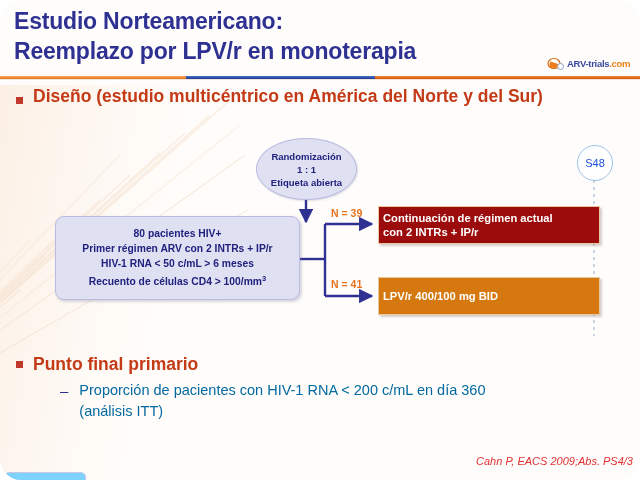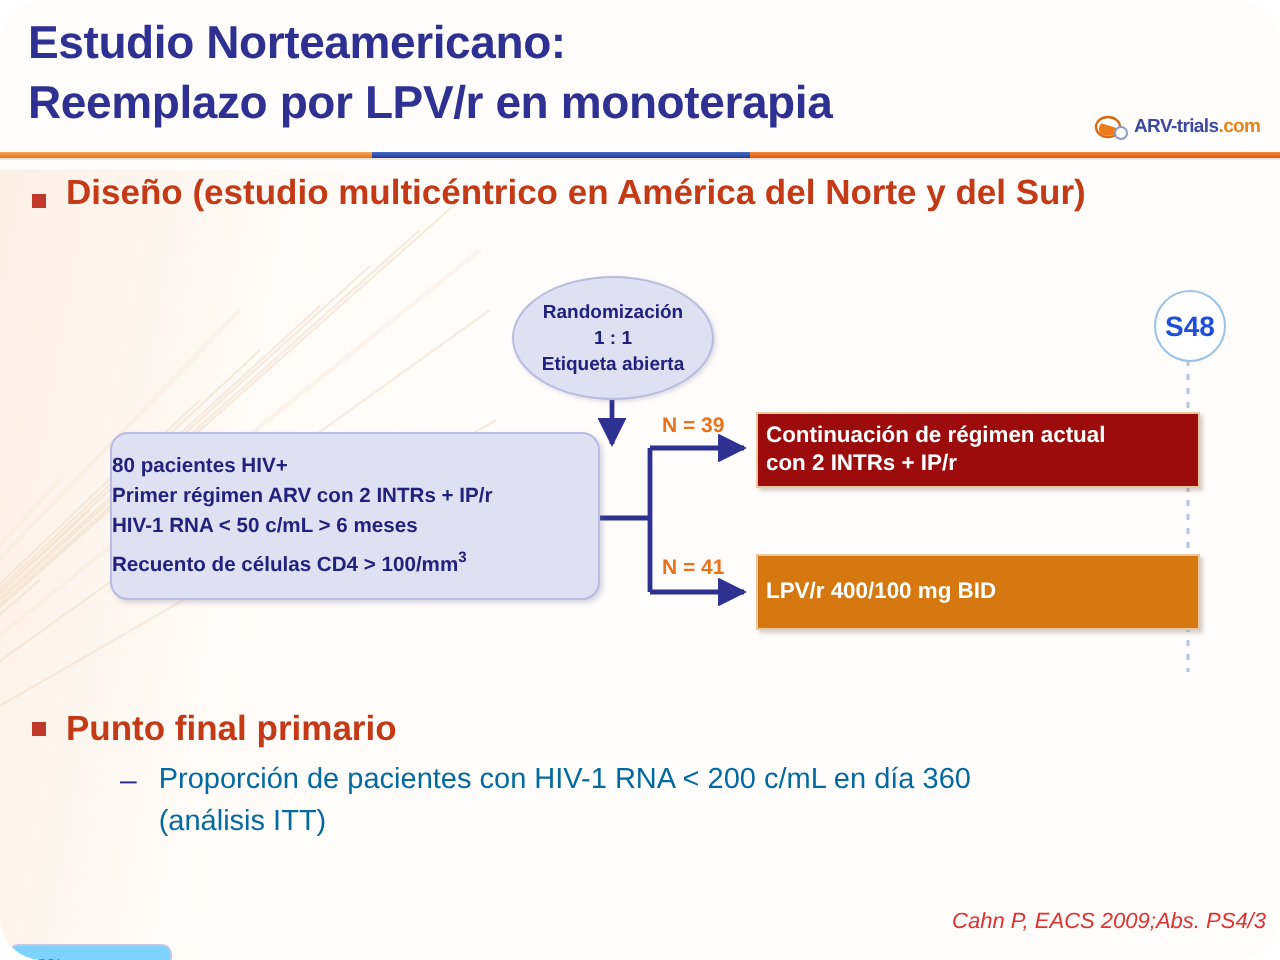--- a/index.html
+++ b/index.html
@@ -173,21 +173,21 @@
   #pop-box {
     left: 55px;
     top: 216px;
     width: 245px;
     height: 84px;
     border-radius: 9px;
     background: #dfe0f2;
     border: 1px solid #b9bbe0;
     display: flex;
     flex-direction: column;
-    align-items: flex-start;
+    align-items: center;
     justify-content: center;
     box-shadow: 1.5px 1.5px 2.5px rgba(120,120,150,0.28);
   }
   #pop-box div {
     color: #21217e;
     font-size: 10.3px;
     font-weight: bold;
     line-height: 15px;
     white-space: nowrap;
   }
@@ -232,22 +232,22 @@
     height: 34px;
     border-radius: 50%;
     border: 1.2px solid #9bc2e6;
     background: #ffffff;
     display: flex;
     align-items: center;
     justify-content: center;
   }
   #s48-circle span {
     color: #1f4fd8;
-    font-size: 14px;
-    font-weight: bold;
+    font-size: 11px;
+    font-weight: normal;
   }
 
   
   #footer-badge {
     position: absolute;
     left: 4px;
     top: 472px;
     width: 80px;
     height: 22px;
     border-radius: 5px;

